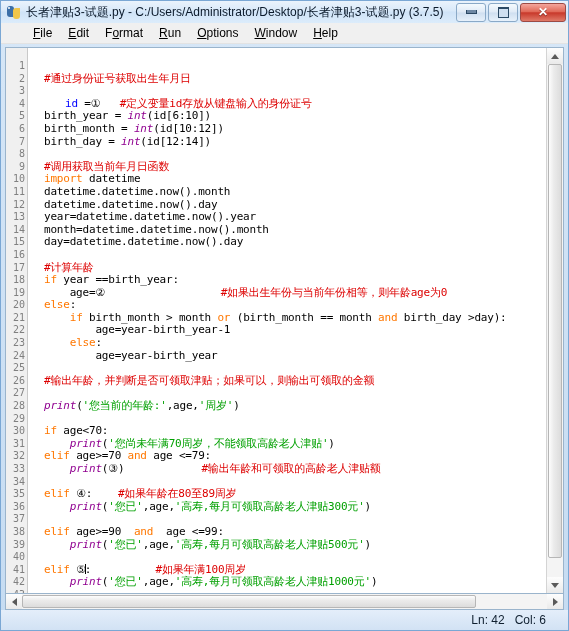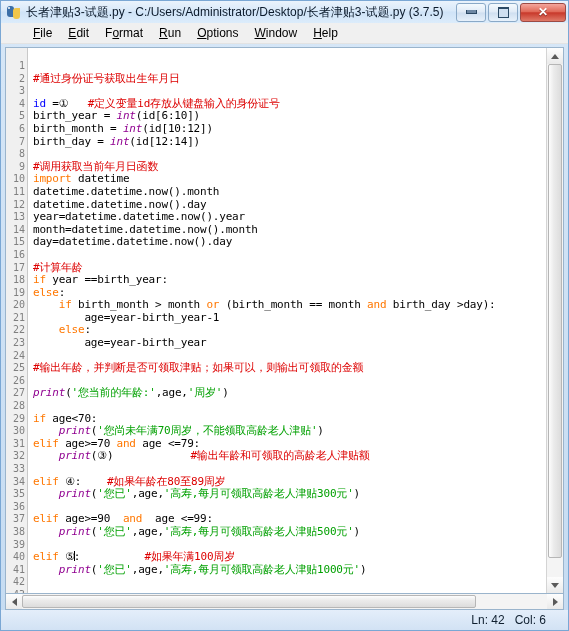--- a/index.html
+++ b/index.html
@@ -109,39 +109,39 @@
   }
   .gutter div {
     font-family: "DejaVu Sans Mono", monospace;
     font-size: 10px;
     line-height: 12.6px;
     color: #808080;
     height: 12.6px;
   }
   .code {
     flex: 1 1 auto;
-    padding: 12px 0 0 5px;
+    padding: 12px 0 0 16px;
     box-sizing: border-box;
     overflow: hidden;
     background: #ffffff;
   }
   .code .ln {
     font-family: "DejaVu Sans Mono", monospace;
     font-size: 11px;
     line-height: 12.6px;
     height: 12.6px;
     white-space: pre;
     color: #000000;
     letter-spacing: -0.2px;
   }
   .kw  { color: #ff7700; text-align: right; }
   .bi  { color: #900090; font-style: italic; }
   .str { color: #00a000; }
   .cmt { color: #dd0000; }
-  .df  { color: #0000ff; }
+  .df  { color: #0000ff; margin-left: 21px; }
   .caret {
     display: inline-block;
     width: 1px; height: 10px;
     background: #000;
     vertical-align: -1px;
     margin: 0 -1px;
   }
 
   
   .vscroll {
@@ -317,20 +317,21 @@
           <div class="ln"><span class="cmt">#调用获取当前年月日函数</span></div>
           <div class="ln"><span class="kw">import</span><span> datetime</span></div>
           <div class="ln"><span>datetime.datetime.now().month</span></div>
           <div class="ln"><span>datetime.datetime.now().day</span></div>
           <div class="ln"><span>year=datetime.datetime.now().year</span></div>
           <div class="ln"><span>month=datetime.datetime.now().month</span></div>
           <div class="ln"><span>day=datetime.datetime.now().day</span></div>
           <div class="ln">&nbsp;</div>
           <div class="ln"><span class="cmt">#计算年龄</span></div>
           <div class="ln"><span class="kw">if</span><span> year ==birth_year:</span></div>
+          <div class="ln"><span>    age=②                </span><span class="cmt">  #如果出生年份与当前年份相等，则年龄age为0</span></div>
           <div class="ln"><span class="kw">else</span><span>:</span></div>
           <div class="ln"><span>    </span><span class="kw">if</span><span> birth_month &gt; month </span><span class="kw">or</span><span> (birth_month == month </span><span class="kw">and</span><span> birth_day &gt;day):</span></div>
           <div class="ln"><span>        age=year-birth_year-1</span></div>
           <div class="ln"><span>    </span><span class="kw">else</span><span>:</span></div>
           <div class="ln"><span>        age=year-birth_year</span></div>
           <div class="ln">&nbsp;</div>
           <div class="ln"><span class="cmt">#输出年龄，并判断是否可领取津贴；如果可以，则输出可领取的金额</span></div>
           <div class="ln">&nbsp;</div>
           <div class="ln"><span class="bi">print</span><span>(</span><span class="str">'您当前的年龄:'</span><span>,age,</span><span class="str">'周岁'</span><span>)</span></div>
           <div class="ln">&nbsp;</div>

